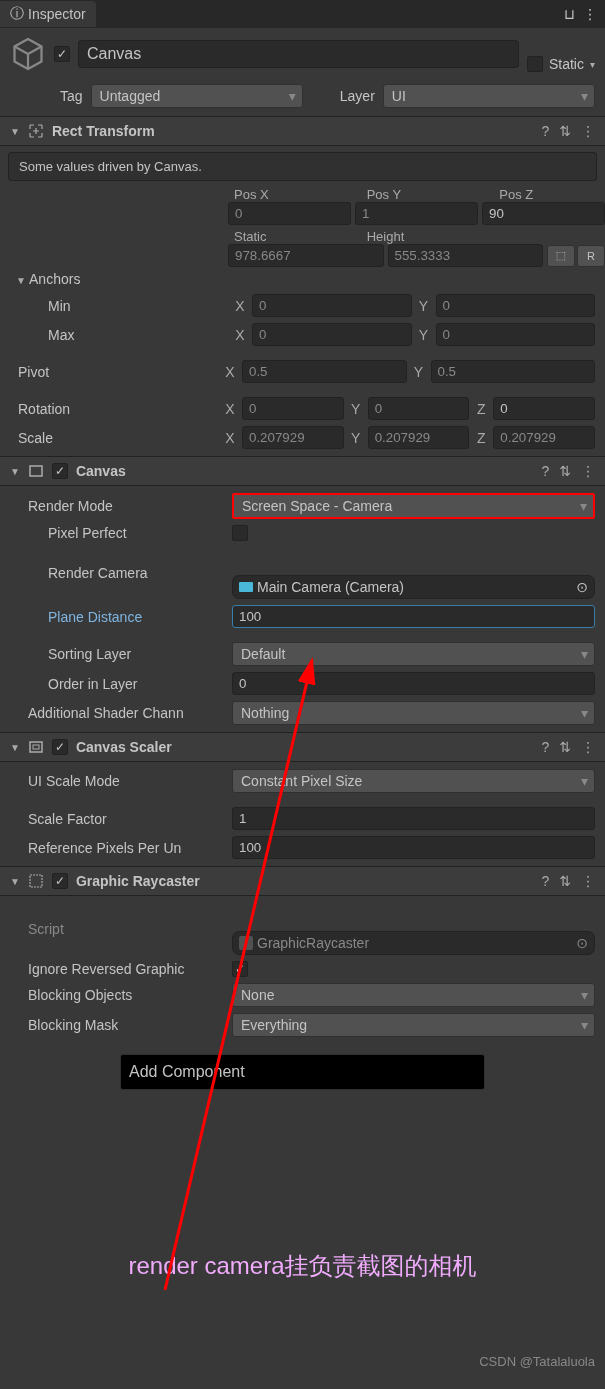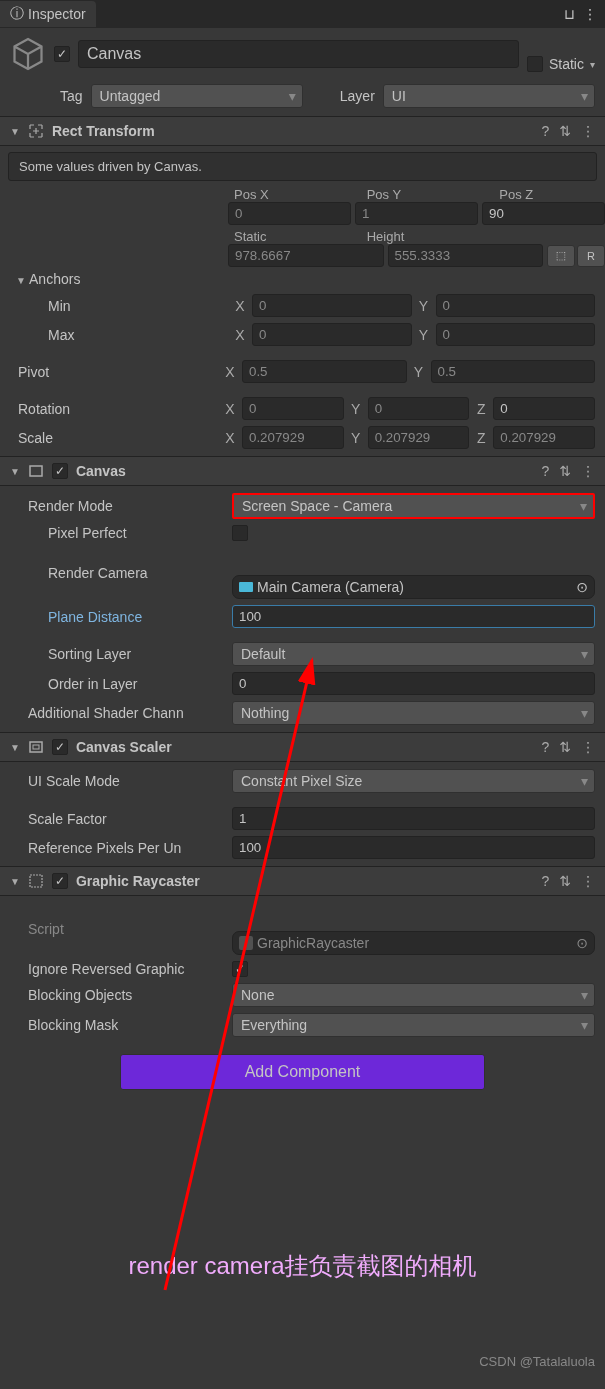--- a/index.html
+++ b/index.html
@@ -35,21 +35,21 @@
 .triple-label-row .col { flex: 1; color: #aaa; padding-left: 6px; font-size: 13px; }
 .triple-input-row { display: flex; padding-left: 228px; gap: 4px; align-items: center; }
 .triple-input-row .num-input { flex: 1; }
 .anchor-header { padding: 4px 10px 0 16px; }
 .snap-btns { display: flex; gap: 2px; }
 .snap-btn { width: 28px; height: 22px; background: #515151; border: 1px solid #303030; border-radius: 3px; display: flex; align-items: center; justify-content: center; font-size: 11px; }
 .red-box { border: 2px solid #ff0000; border-radius: 2px; }
 .obj-field { background: #2a2a2a; border: 1px solid #222; padding: 3px 6px; flex: 1; display: flex; align-items: center; gap: 4px; border-radius: 7px; position: relative; margin-top: 28px; }
 .obj-field .target { position: absolute; right: 6px; }
 .cam-icon { width: 14px; height: 10px; background: #4ab8d8; border-radius: 1px; }
-.add-component-btn { background: #6d28d9; border: 1px solid #303030; color: #c4c4c4; padding: 8px; text-align: center; margin: 10px 120px; border-radius: 3px; font-size: 16px; }
+.add-component-btn { background: #000000; border: 1px solid #303030; color: #c4c4c4; padding: 8px; margin: 10px 120px; border-radius: 3px; font-size: 16px; }
 .annotation-text { color: #f0abfc; font-size: 24px; text-align: center; padding: 10px; position: relative; top: 140px; }
 .watermark { position: absolute; bottom: 20px; right: 10px; color: #888; font-size: 13px; }
 .container { position: relative; height: 1389px; }
 .arrow-svg { position: absolute; pointer-events: none; z-index: 100; }
 .script-icon { width: 14px; height: 14px; background: #515151; border-radius: 2px; }
 </style>
 </head>
 <body>
 <div class="container">
 

